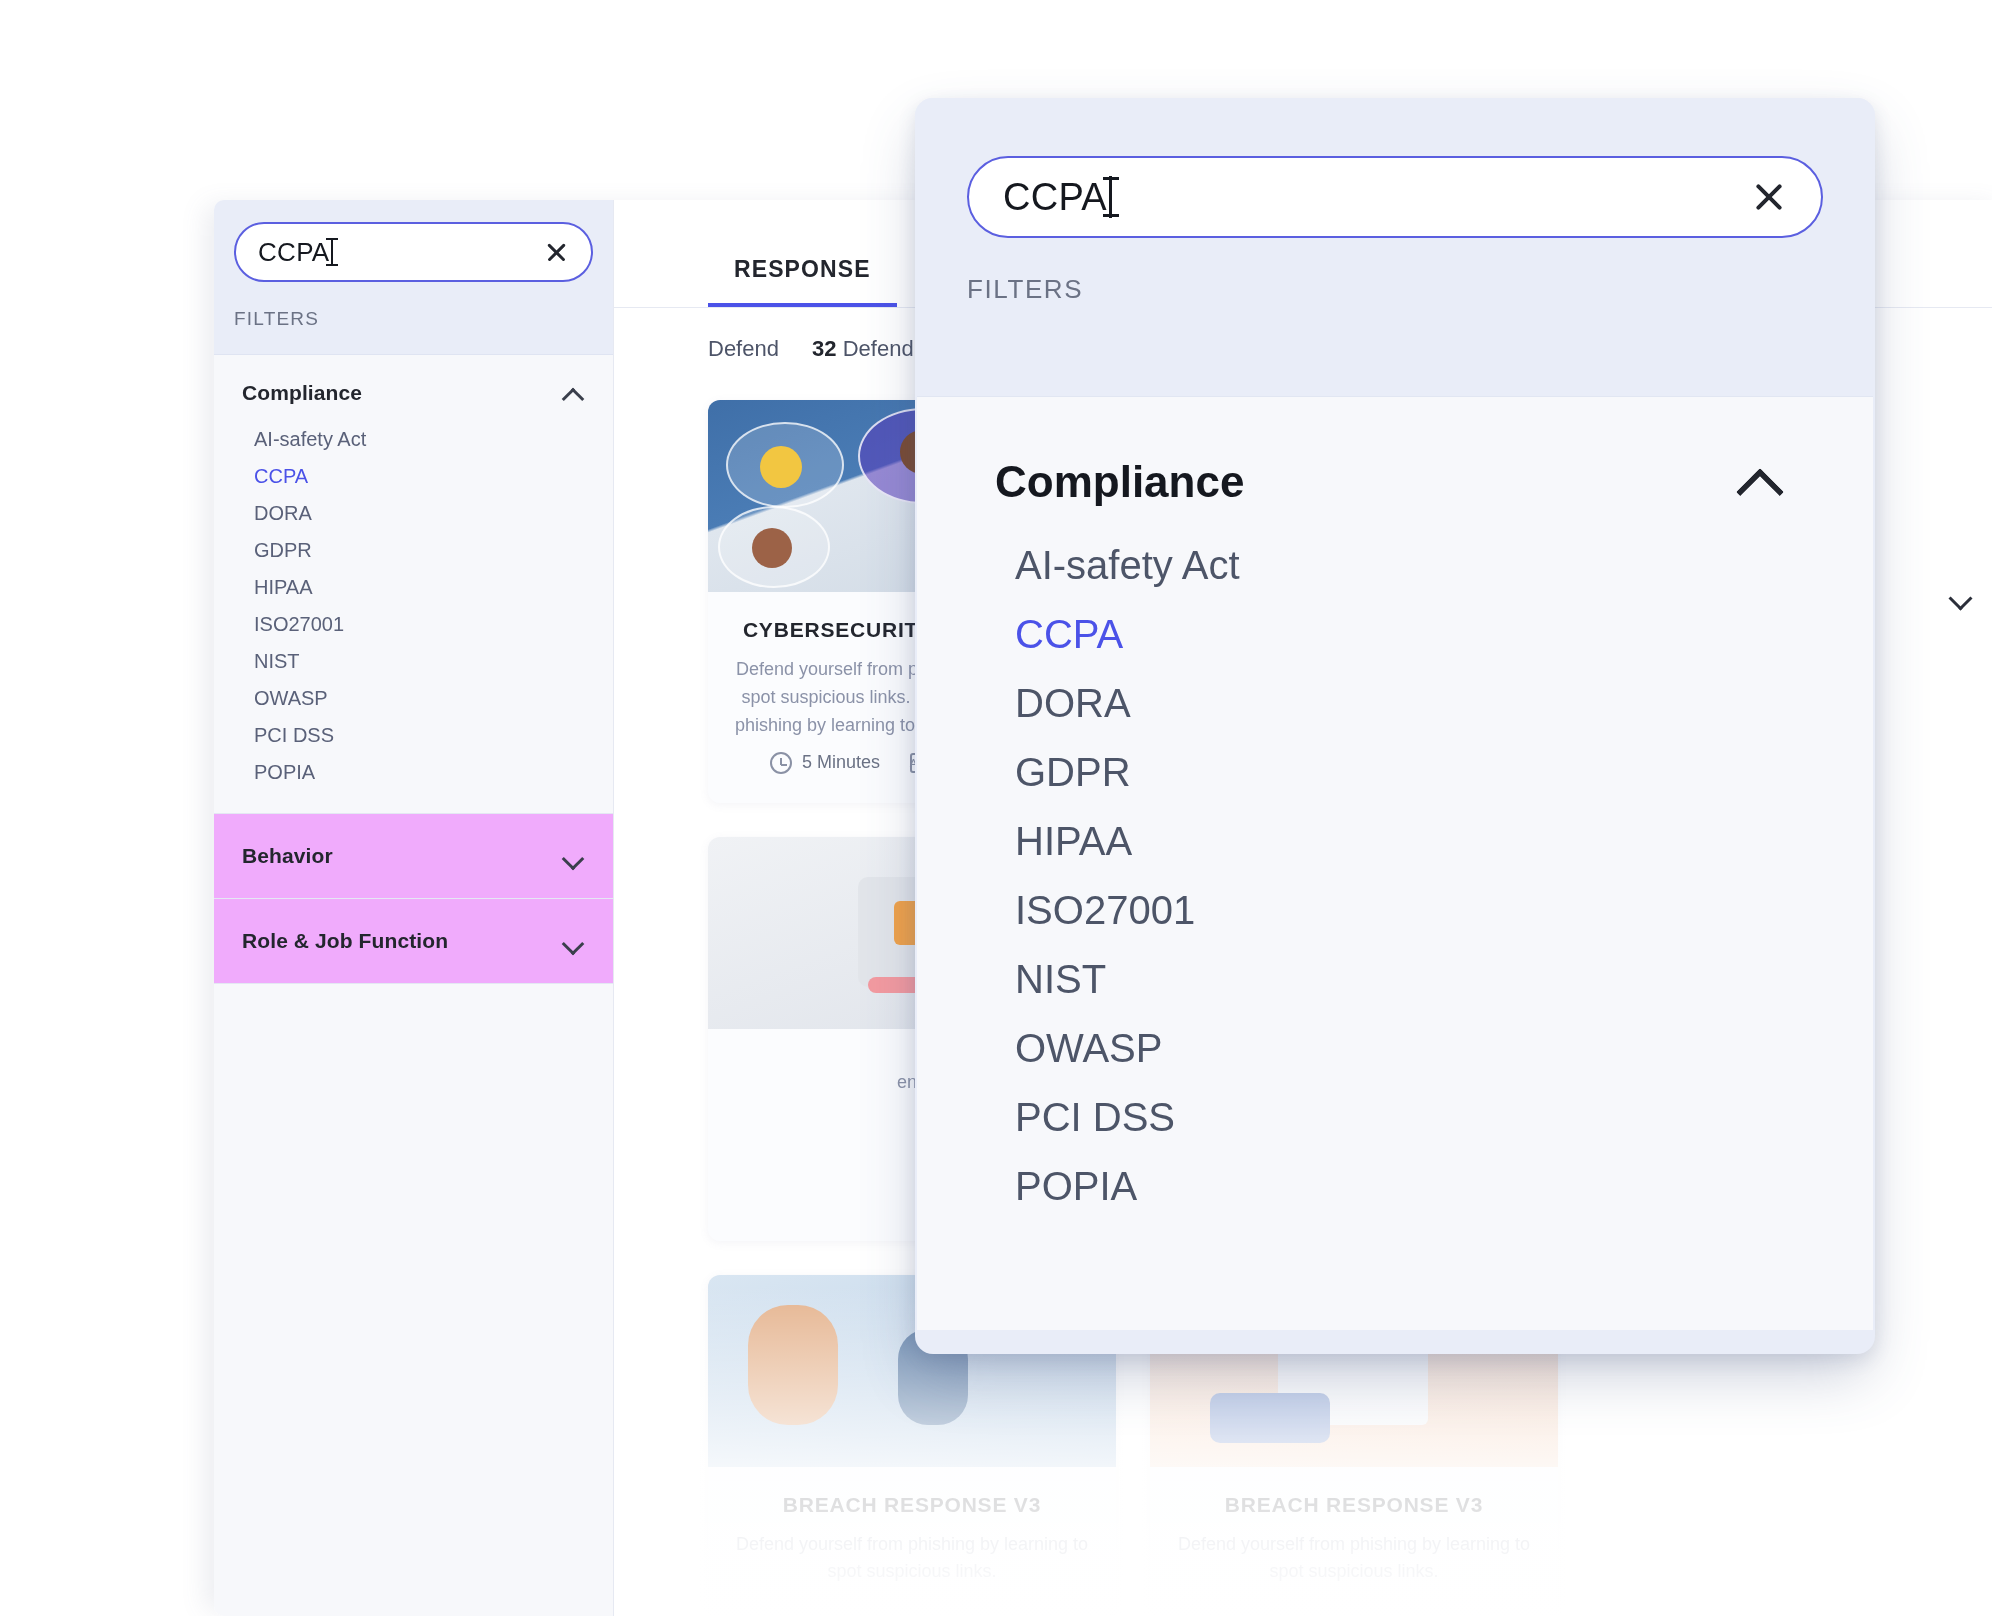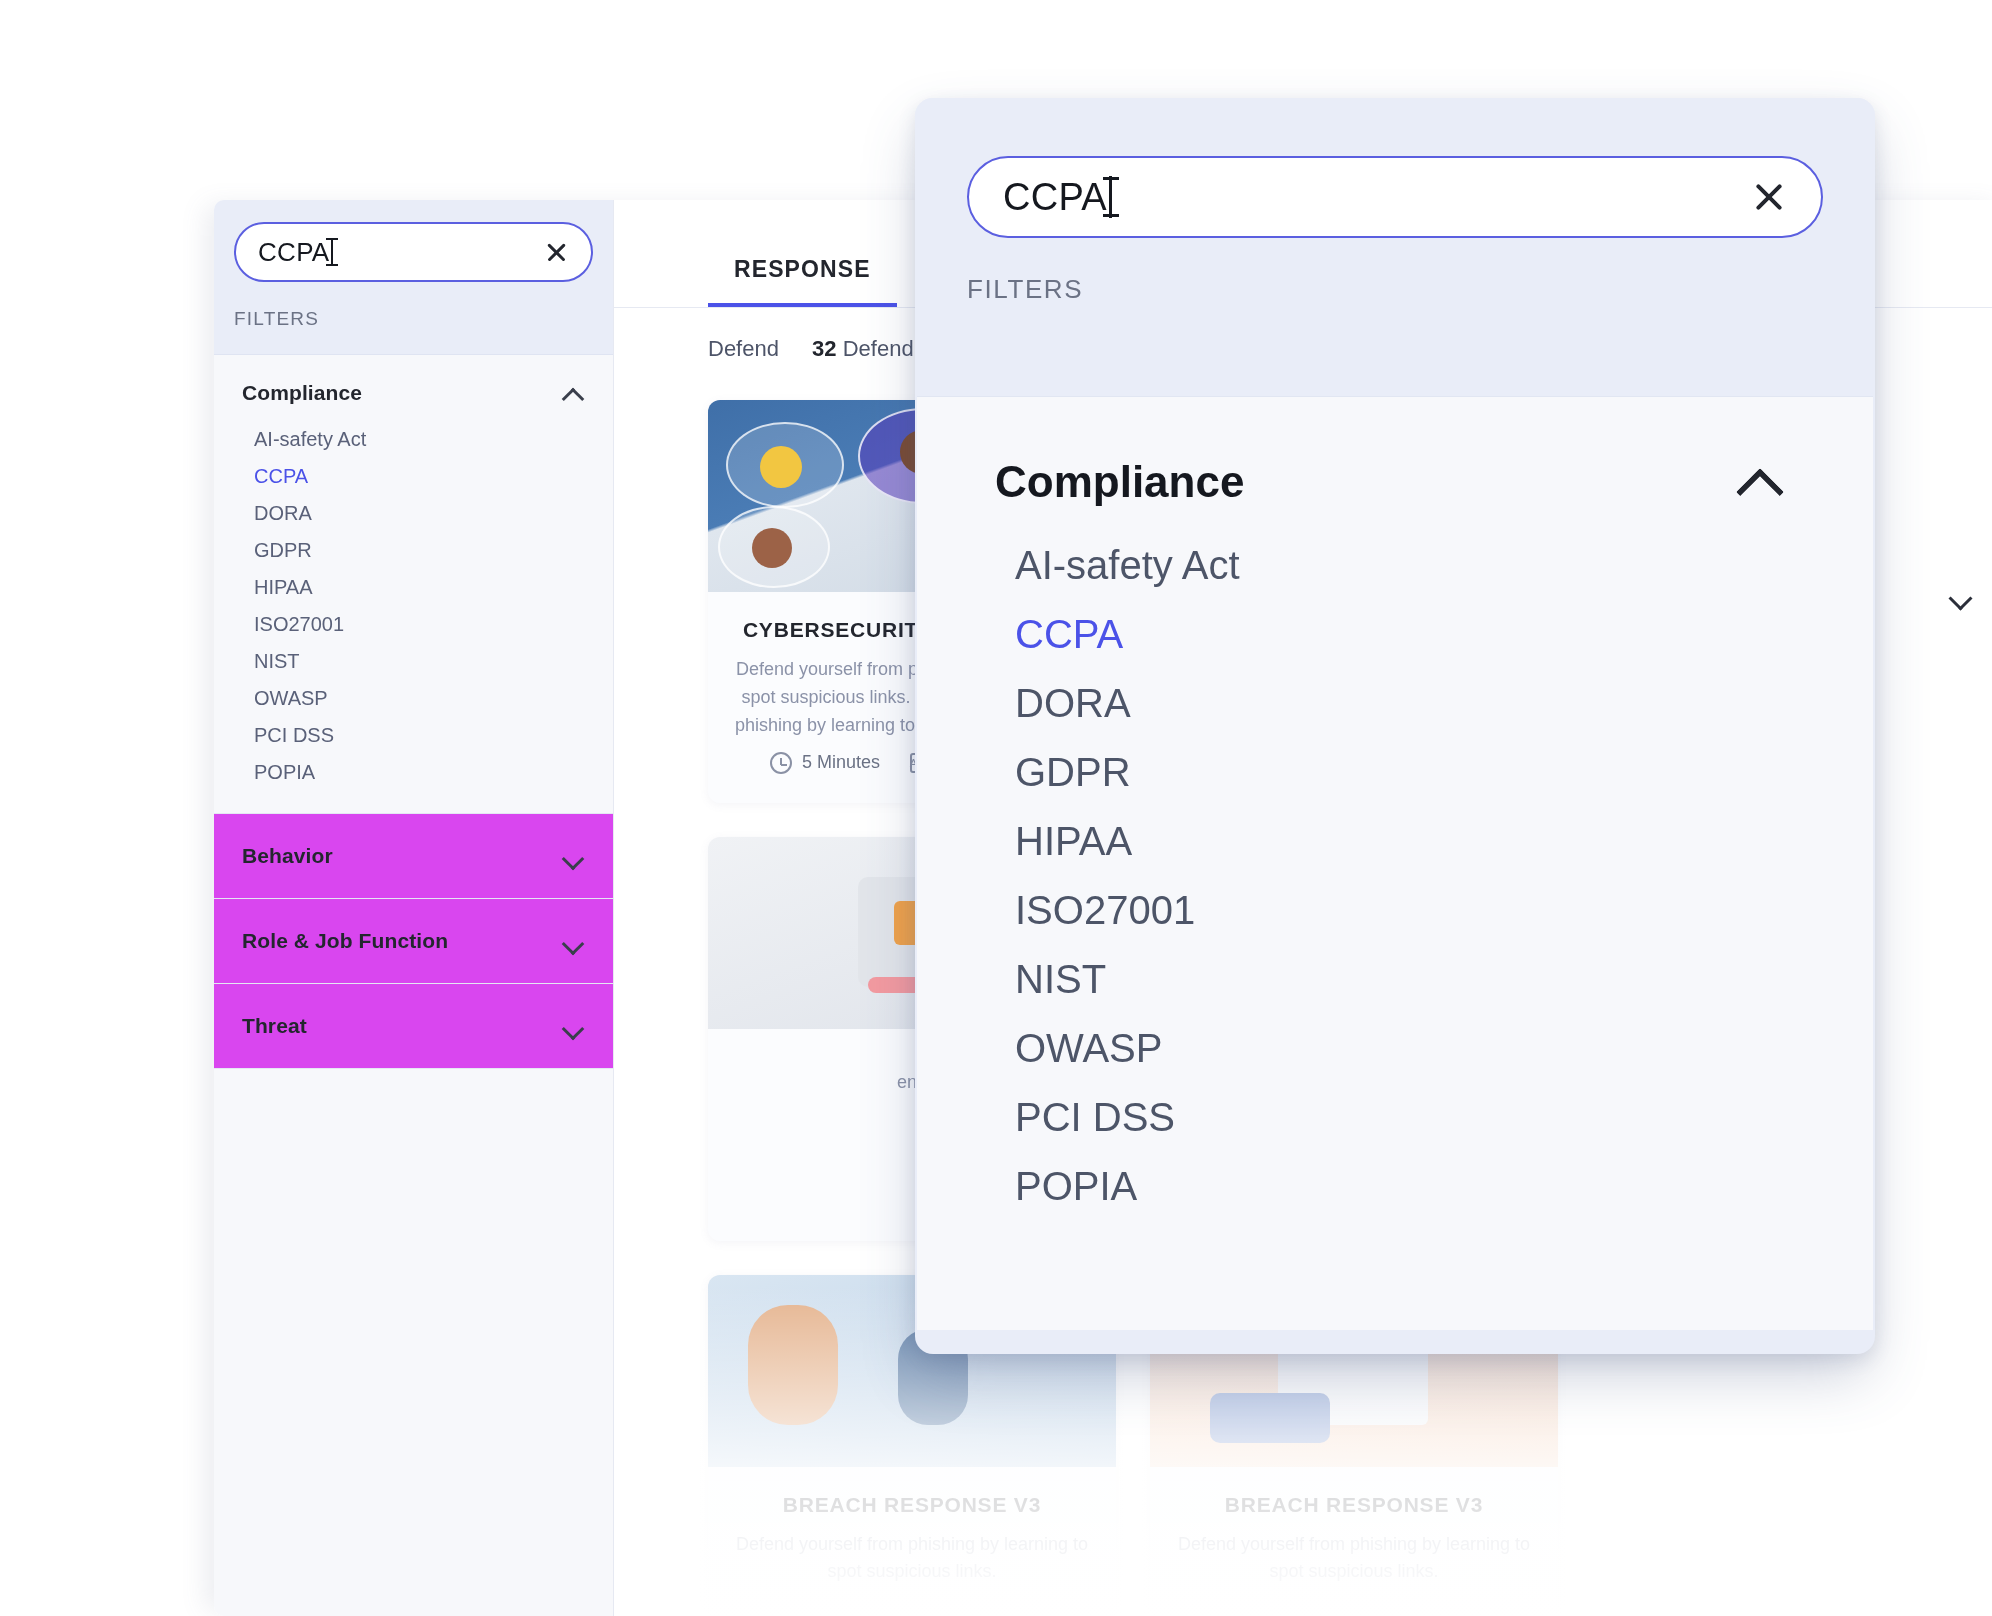--- a/index.html
+++ b/index.html
@@ -81,21 +81,21 @@
   .filters-label {
     margin-top: 26px;
     font-size: 19px; letter-spacing: 1.2px;
     color: #6b7285; font-weight: 500;
   }
 
   .facet {
     border-bottom: 1px solid #e4e8f3;
     background: #f7f8fb;
   }
-  .facet.collapsed { background: #d946ef; }
+  .facet.collapsed { background: #f0abfc; }
   .facet-head {
     display: flex; align-items: center; justify-content: space-between;
     padding: 26px 28px 16px 28px;
   }
   .facet.collapsed .facet-head { padding: 30px 28px 30px 28px; }
   .facet-title {
     font-size: 21px; font-weight: 600; color: #23262e;
     letter-spacing: .1px;
   }
   .chev {
@@ -319,26 +319,20 @@
         </div>
       </div>
 
       <div class="facet collapsed">
         <div class="facet-head">
           <span class="facet-title">Role &amp; Job Function</span>
           <span class="chev"></span>
         </div>
       </div>
 
-      <div class="facet collapsed">
-        <div class="facet-head">
-          <span class="facet-title">Threat</span>
-          <span class="chev"></span>
-        </div>
-      </div>
     </div>
 
     <div class="main">
       <div class="tabs-row">
         <div class="tab">RESPONSE</div>
       </div>
       <div class="sort-chev"></div>
 
       <div class="results-row">
         <span>Defend</span>

